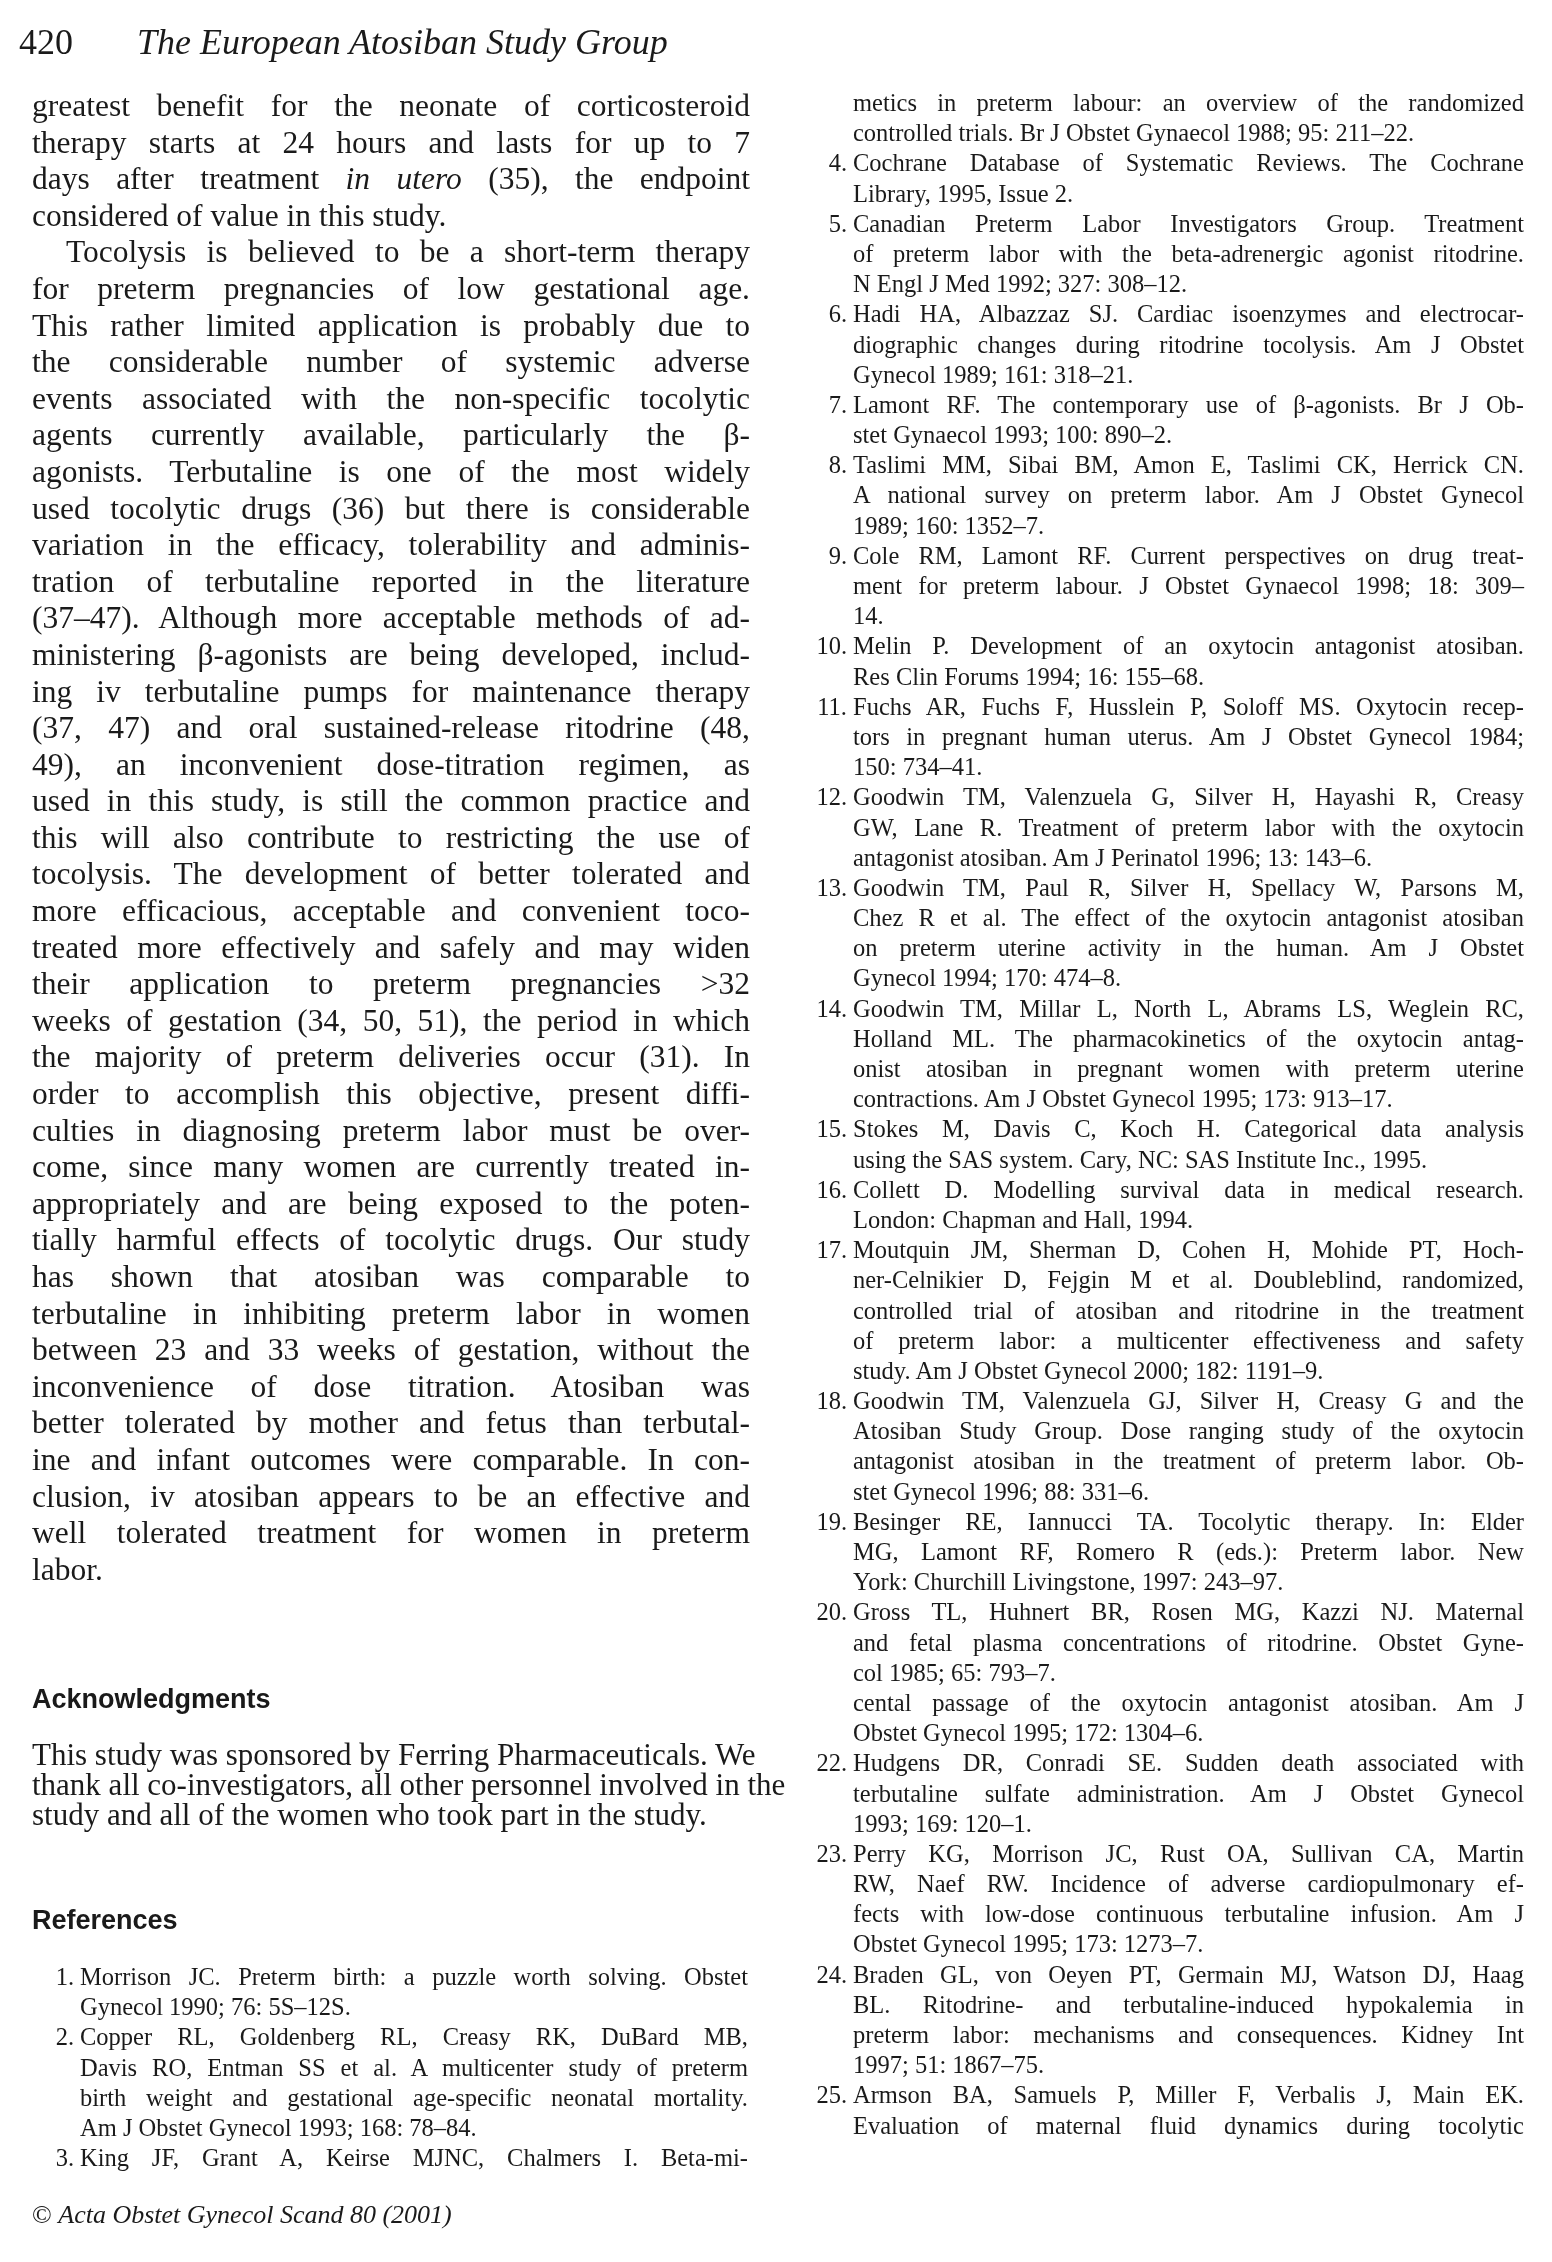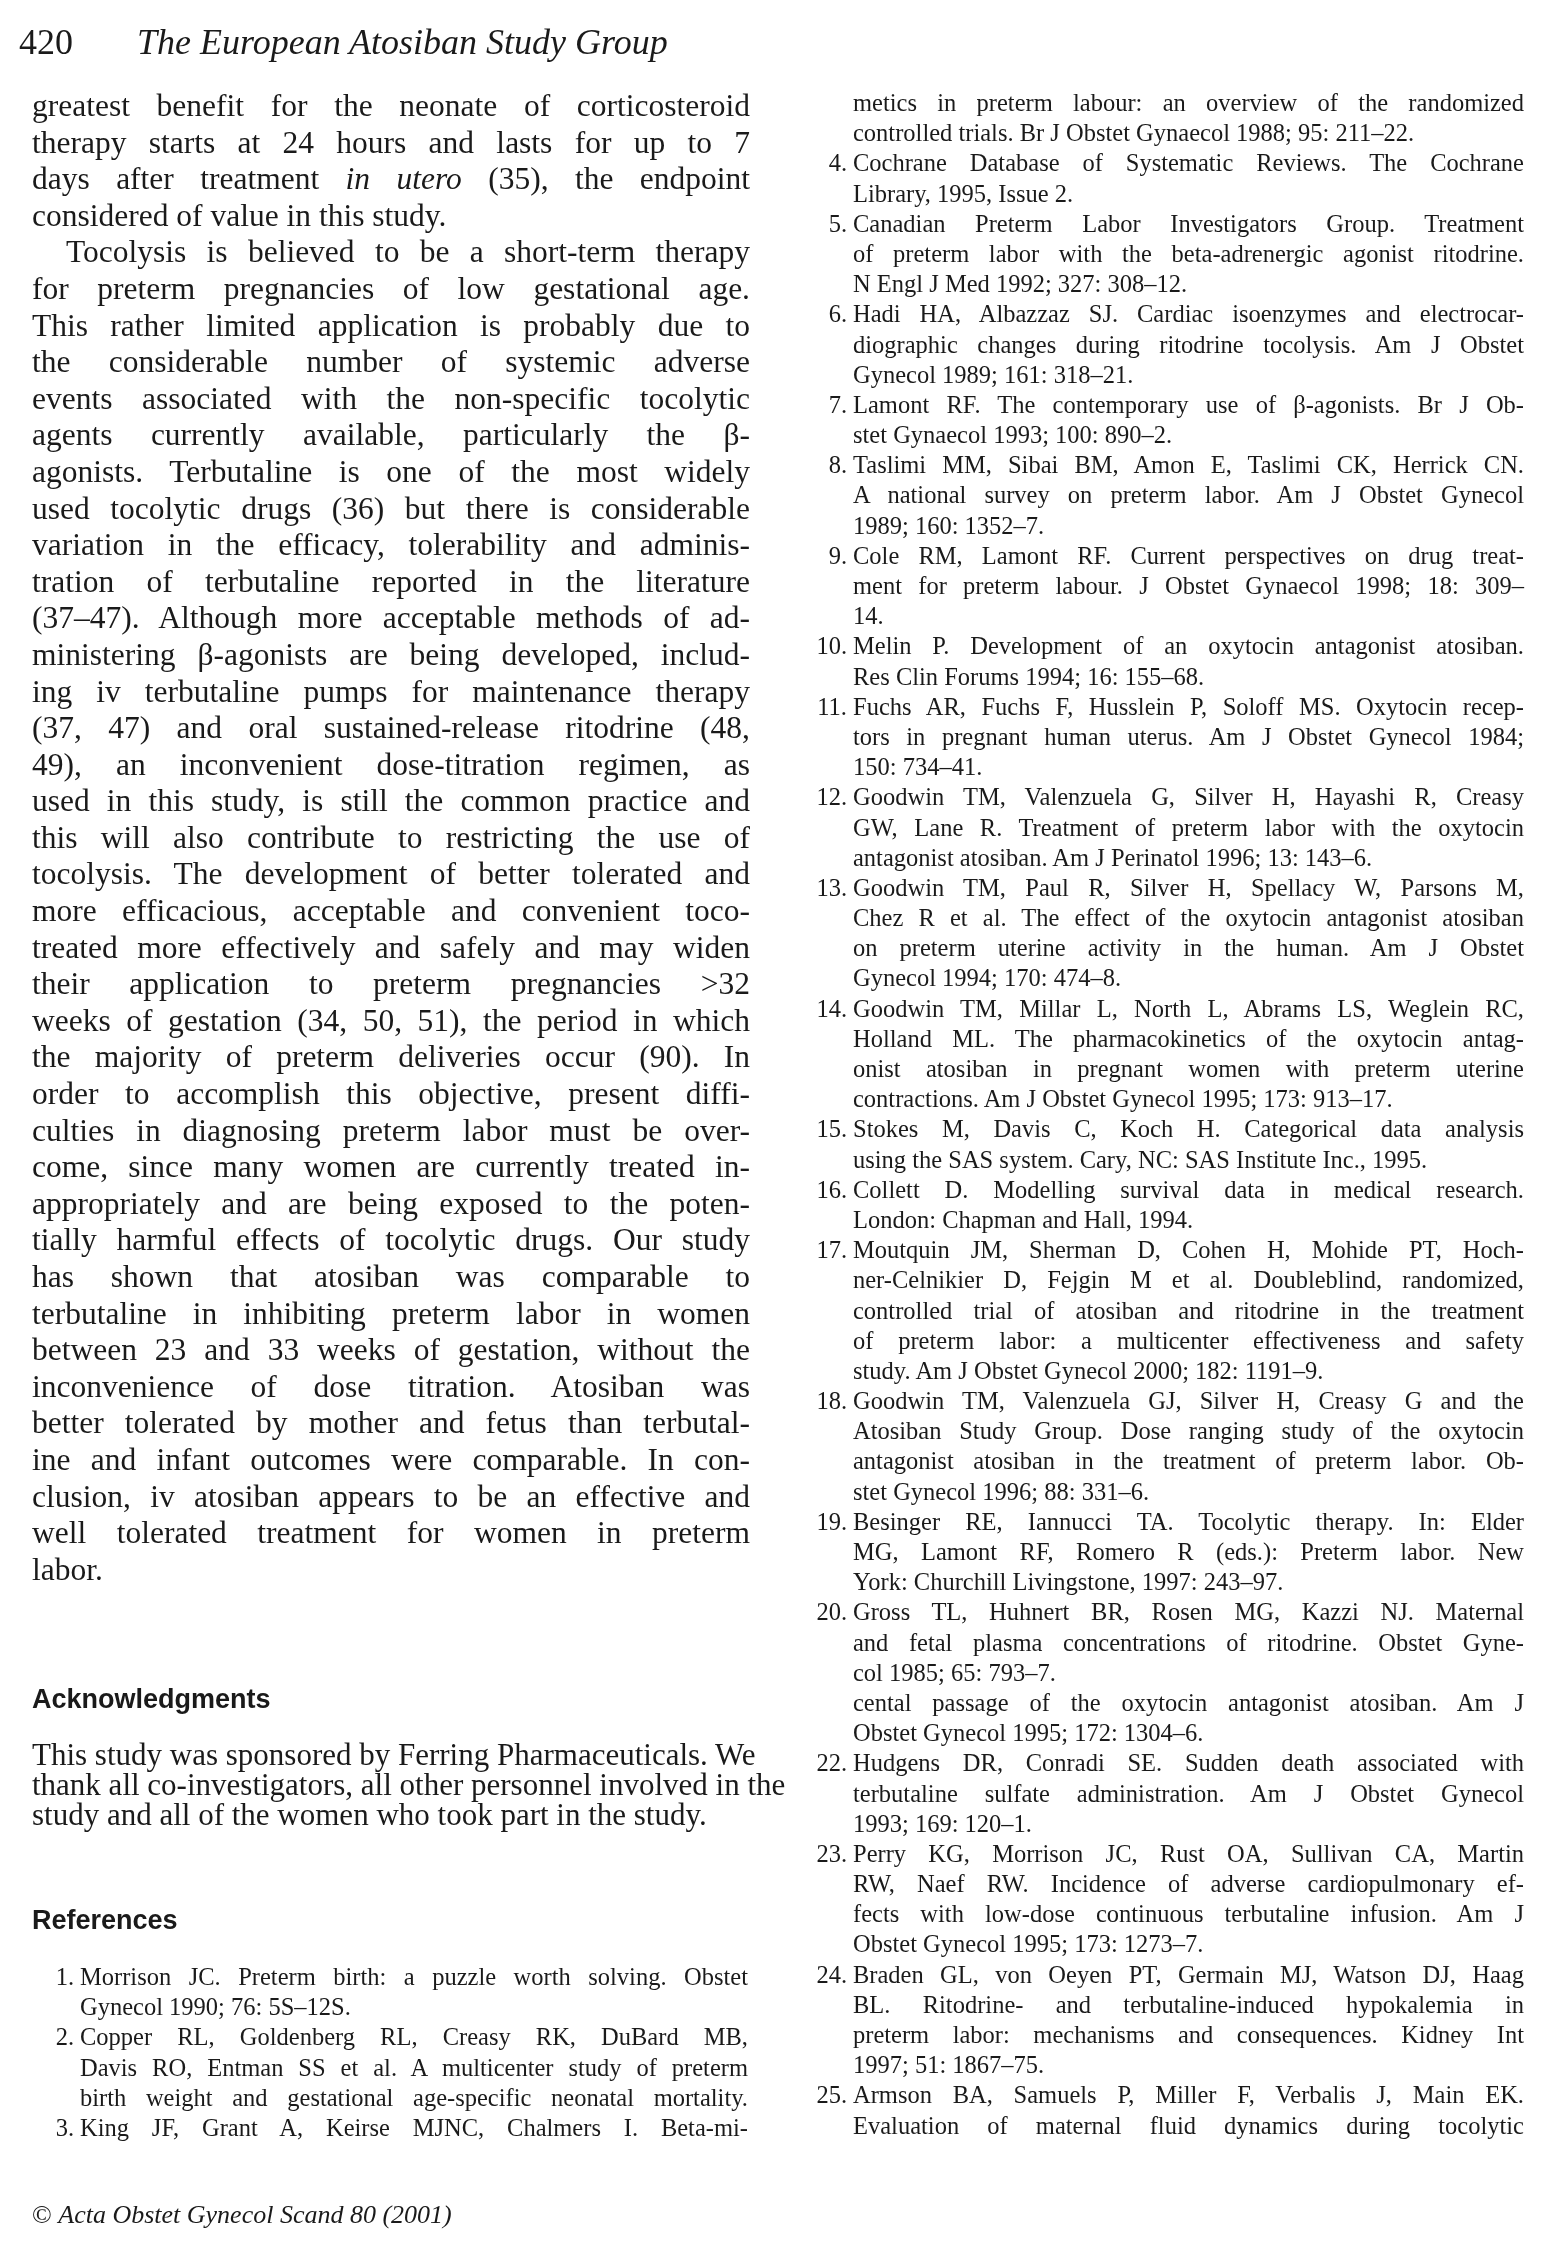--- a/index.html
+++ b/index.html
@@ -49,21 +49,21 @@
       <div class="body-line j"><span>ing iv terbutaline pumps for maintenance therapy</span></div>
       <div class="body-line j"><span>(37, 47) and oral sustained-release ritodrine (48,</span></div>
       <div class="body-line j"><span>49), an inconvenient dose-titration regimen, as</span></div>
       <div class="body-line j"><span>used in this study, is still the common practice and</span></div>
       <div class="body-line j"><span>this will also contribute to restricting the use of</span></div>
       <div class="body-line j"><span>tocolysis. The development of better tolerated and</span></div>
       <div class="body-line j"><span>more efficacious, acceptable and convenient toco-</span></div>
       <div class="body-line j"><span>treated more effectively and safely and may widen</span></div>
       <div class="body-line j"><span>their application to preterm pregnancies &gt;32</span></div>
       <div class="body-line j"><span>weeks of gestation (34, 50, 51), the period in which</span></div>
-      <div class="body-line j"><span>the majority of preterm deliveries occur (90). In</span></div>
+      <div class="body-line j"><span>the majority of preterm deliveries occur (31). In</span></div>
       <div class="body-line j"><span>order to accomplish this objective, present diffi-</span></div>
       <div class="body-line j"><span>culties in diagnosing preterm labor must be over-</span></div>
       <div class="body-line j"><span>come, since many women are currently treated in-</span></div>
       <div class="body-line j"><span>appropriately and are being exposed to the poten-</span></div>
       <div class="body-line j"><span>tially harmful effects of tocolytic drugs. Our study</span></div>
       <div class="body-line j"><span>has shown that atosiban was comparable to</span></div>
       <div class="body-line j"><span>terbutaline in inhibiting preterm labor in women</span></div>
       <div class="body-line j"><span>between 23 and 33 weeks of gestation, without the</span></div>
       <div class="body-line j"><span>inconvenience of dose titration. Atosiban was</span></div>
       <div class="body-line j"><span>better tolerated by mother and fetus than terbutal-</span></div>
@@ -96,20 +96,23 @@
       <div class="ref-line j">
         <span class="ref-num">2.</span>
         <span class="ref-text">Copper RL, Goldenberg RL, Creasy RK, DuBard MB,</span>
       </div>
       <div class="ref-line j">
         <span class="ref-text">Davis RO, Entman SS et al. A multicenter study of preterm</span>
       </div>
       <div class="ref-line j">
         <span class="ref-text">birth weight and gestational age-specific neonatal mortality.</span>
       </div>
+      <div class="ref-line">
+        <span class="ref-text">Am J Obstet Gynecol 1993; 168: 78–84.</span>
+      </div>
     </div>
     <div>
       <div class="ref-line j">
         <span class="ref-num">3.</span>
         <span class="ref-text">King JF, Grant A, Keirse MJNC, Chalmers I. Beta-mi-</span>
       </div>
     </div>
   </div>
 
 <div id="refs-right" class="col-right" style="left:853px; width:671px; top:88px;">

